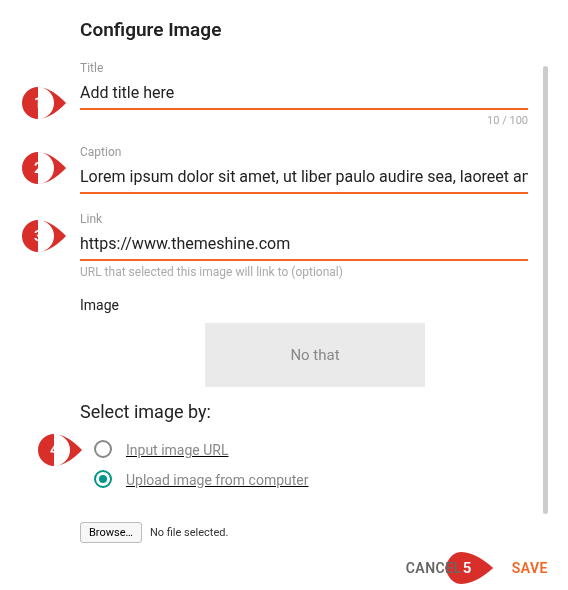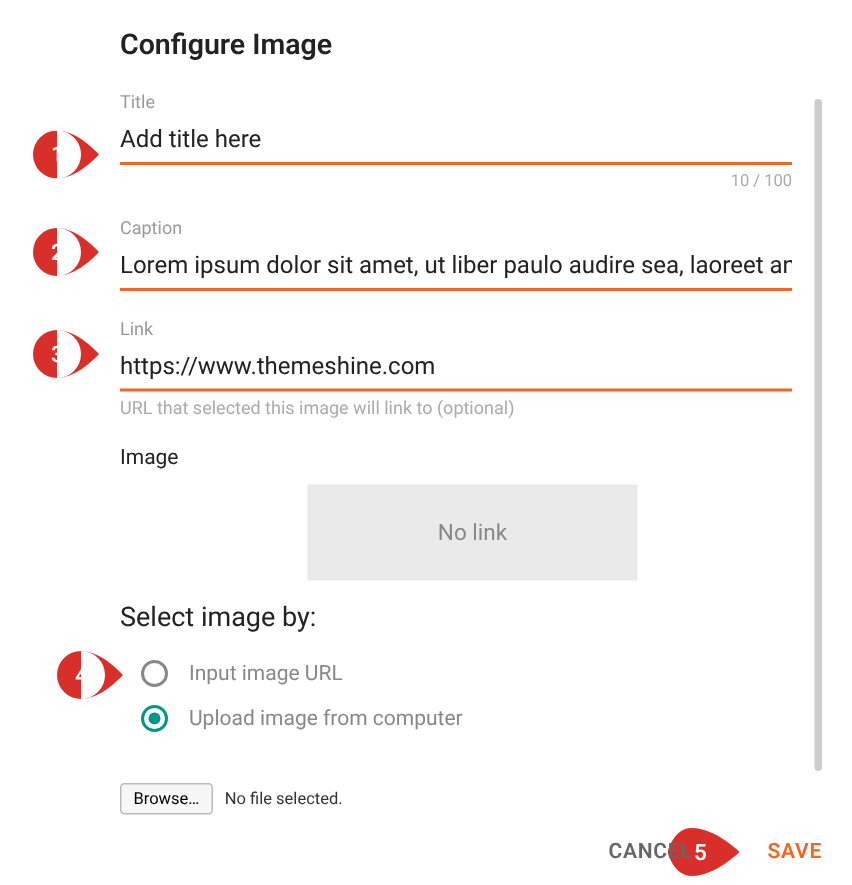--- a/index.html
+++ b/index.html
@@ -82,22 +82,23 @@
       color: #888;
     }
     .select-label {
       font-size: 18px;
       color: #222;
       margin-top: 6px;
       margin-bottom: 12px;
     }
     .radio-row {
       display: flex;
-      align-items: center;
+      align-items: flex-end;
       padding: 6px 0 6px 14px;
+      text-decoration: underline;
     }
     .radio {
       width: 18px;
       height: 18px;
       border-radius: 50%;
       border: 2px solid #888;
       margin-right: 14px;
       position: relative;
       flex-shrink: 0;
     }
@@ -184,21 +185,21 @@
     <div class="input">Lorem ipsum dolor sit amet, ut liber paulo audire sea, laoreet an</div>
   </div>
 
   <div class="field">
     <span class="label">Link</span>
     <div class="input">https://www.themeshine.com</div>
     <div class="hint">URL that selected this image will link to (optional)</div>
   </div>
 
   <div class="section-label">Image</div>
-  <div class="noimg">No link</div>
+  <div class="noimg">No that</div>
 
   <div class="select-label">Select image by:</div>
 
   <div class="radio-row">
     <span class="radio"></span>
     <span class="radio-label">Input image URL</span>
   </div>
   <div class="radio-row">
     <span class="radio selected"></span>
     <span class="radio-label">Upload image from computer</span>

